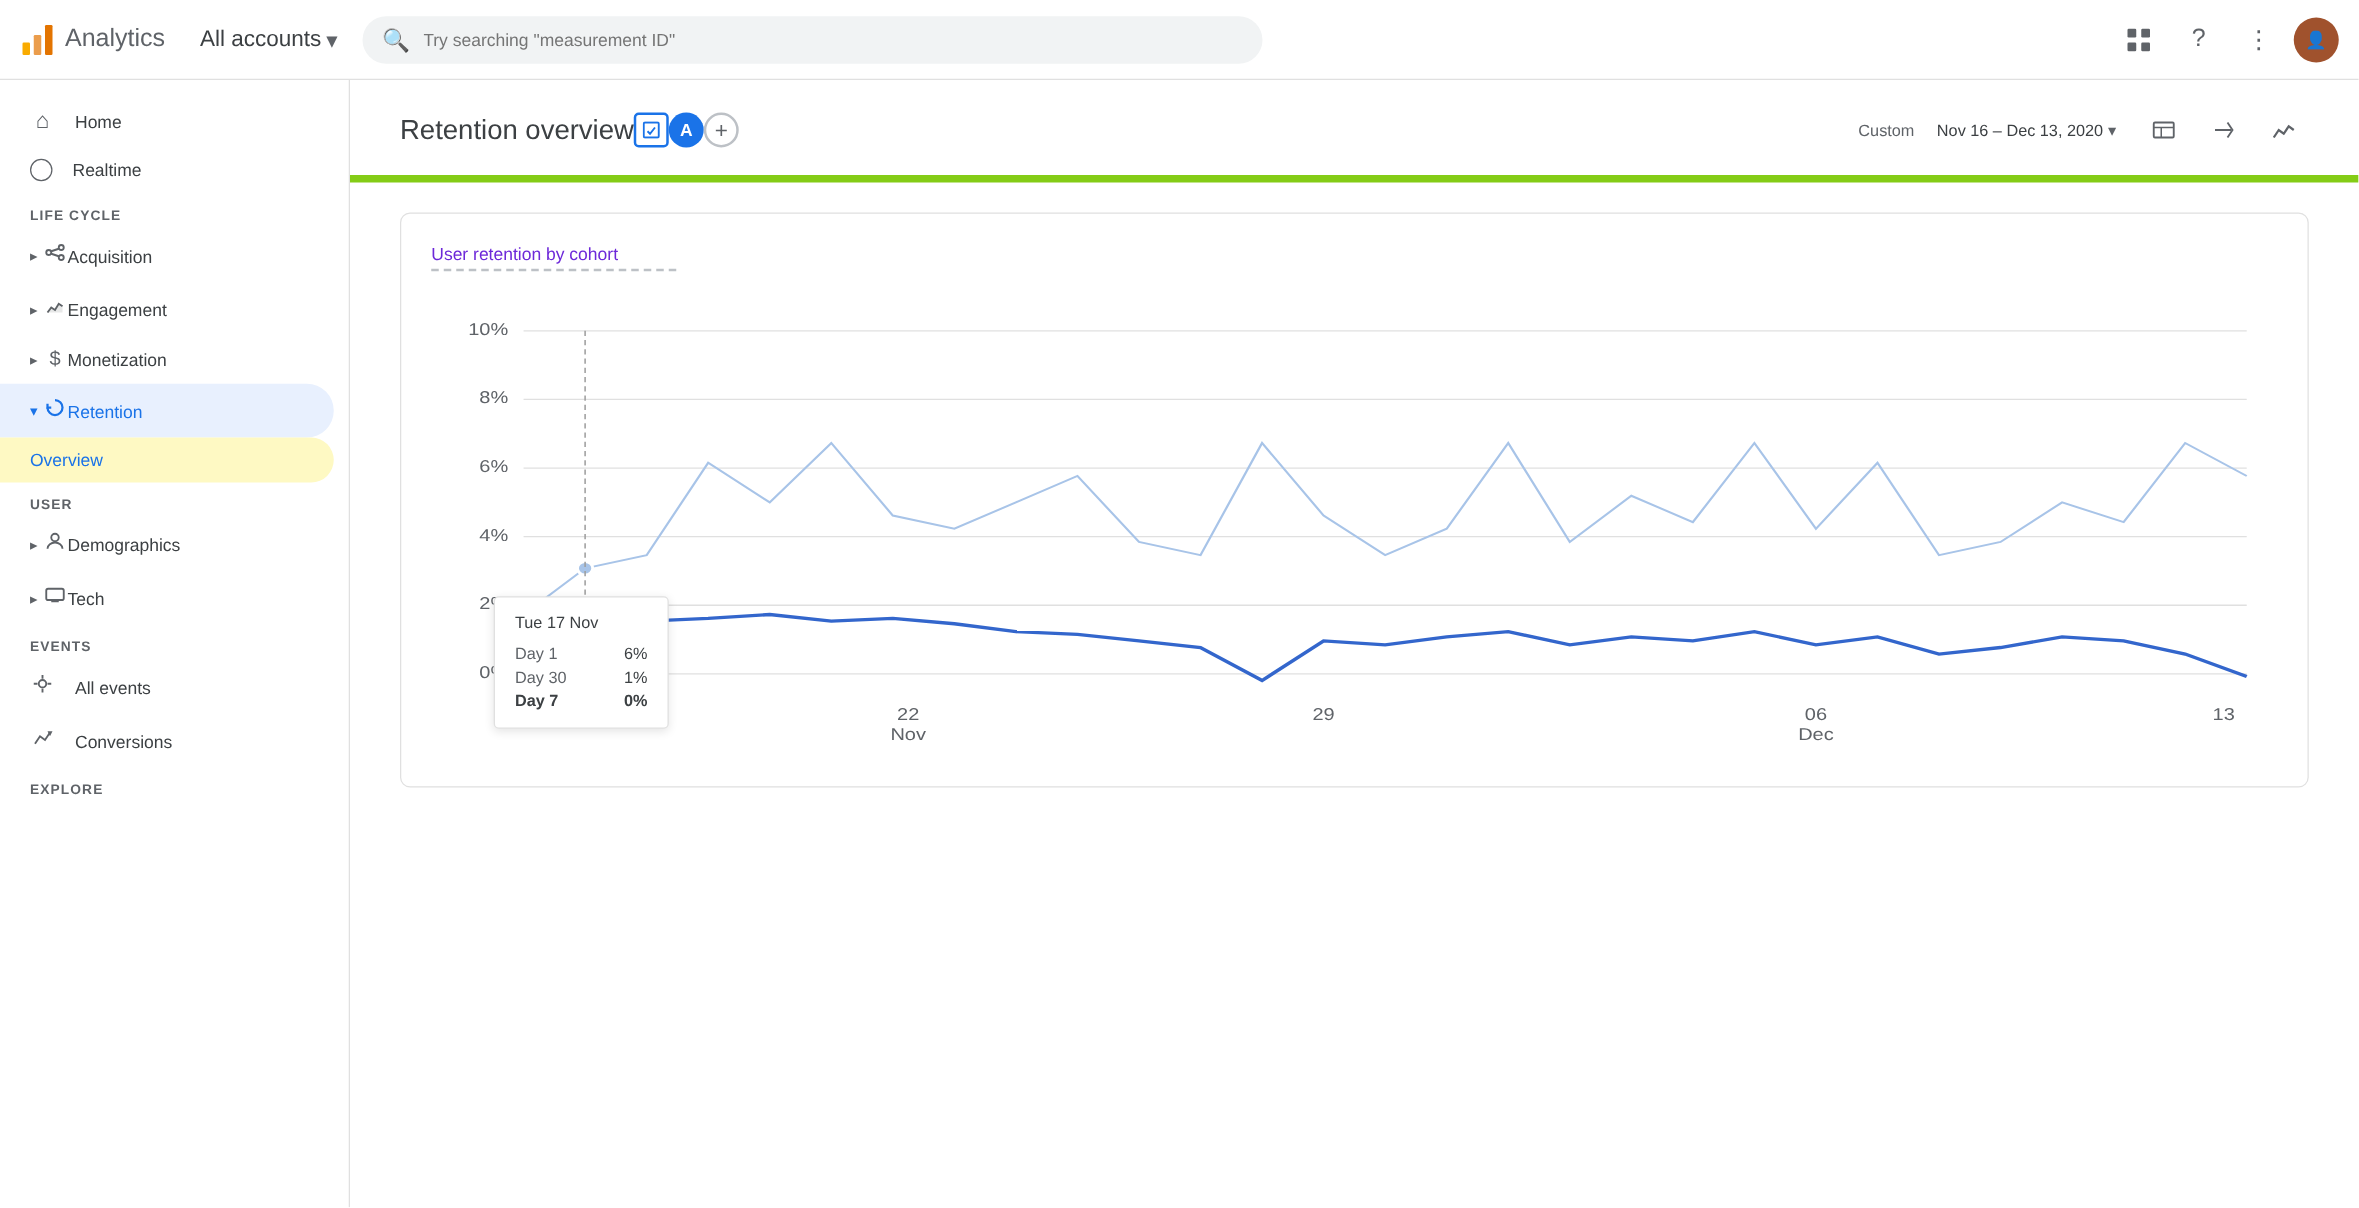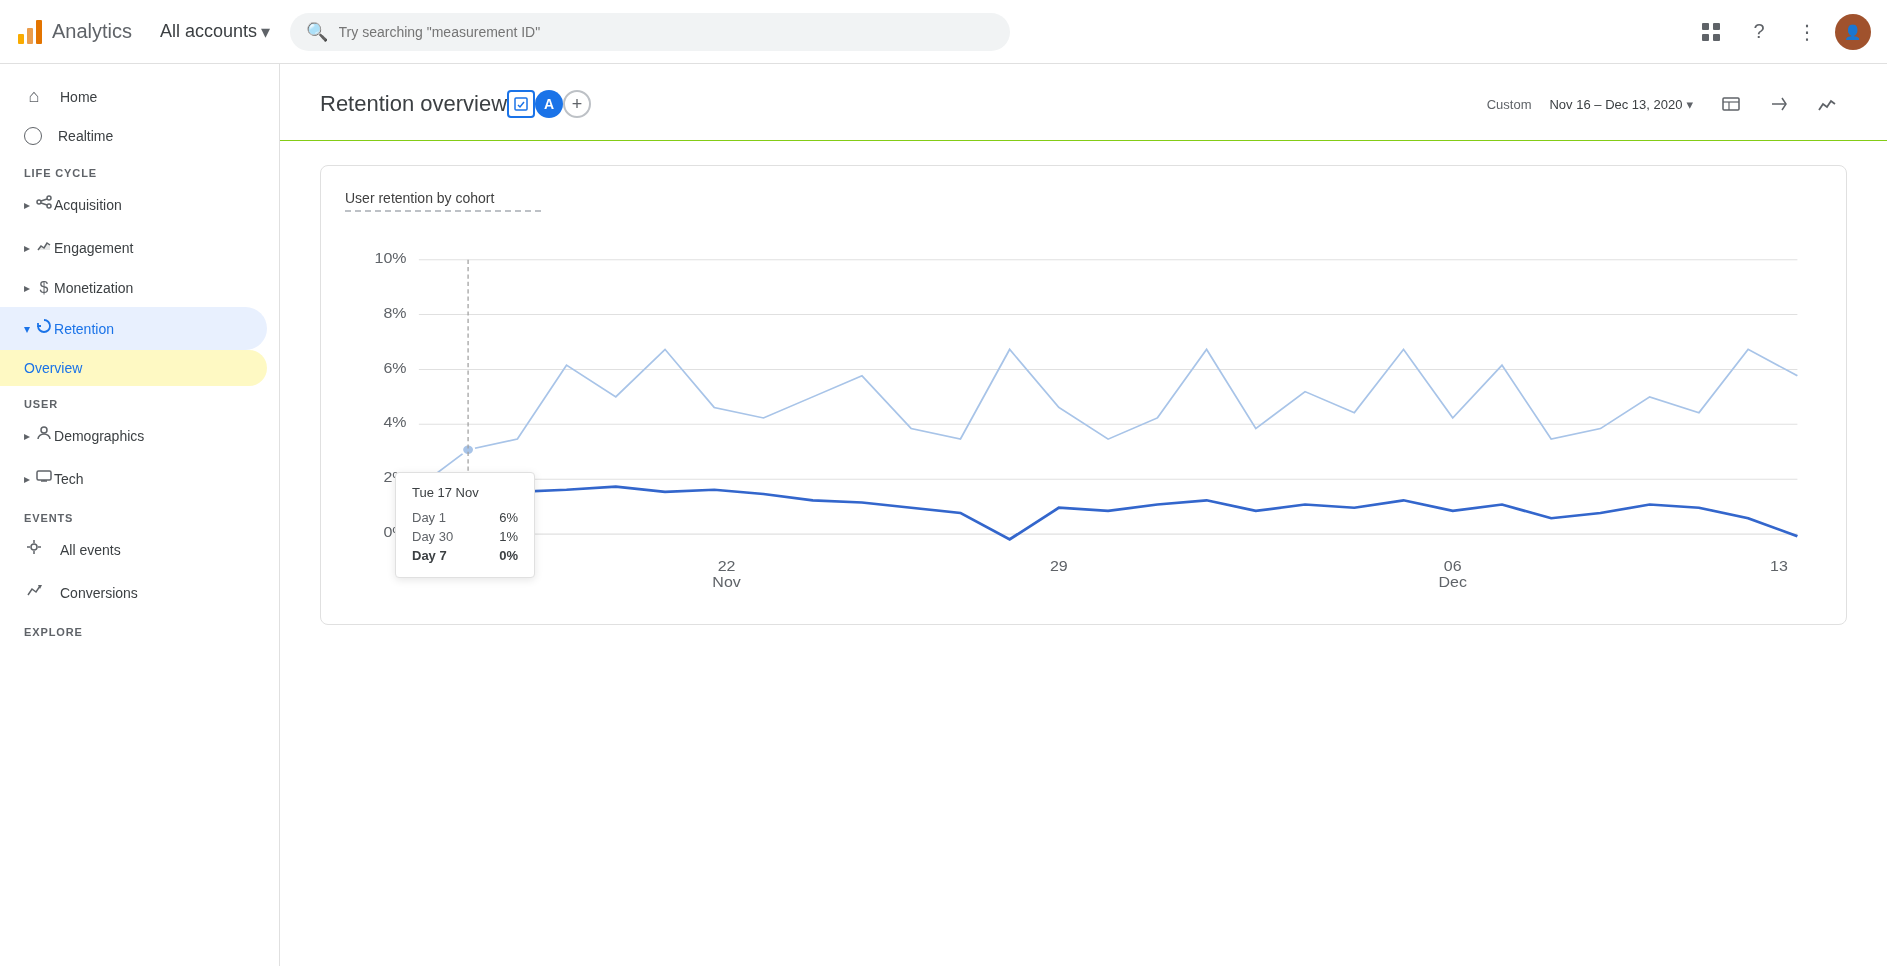--- a/index.html
+++ b/index.html
@@ -77,21 +77,21 @@
       padding-left: 64px;
     }
     .sub-item.active { background: #fef9c3; color: #1a73e8; font-weight: 400; padding-left: 24px; }
 
     
     .content {
       flex: 1; overflow-y: auto; padding: 0;
     }
     .content-header {
       display: flex; align-items: center; padding: 20px 40px 16px;
-      border-bottom: 1px solid #84cc16; gap: 0;
+      border-bottom: 6px solid #84cc16; gap: 0;
     }
     .page-title {
       font-size: 22px; font-weight: 400; color: #3c4043;
     }
     .save-icon-btn {
       width: 28px; height: 28px; display: flex; align-items: center; justify-content: center;
       cursor: pointer; color: #1a73e8; border: 2px solid #1a73e8; border-radius: 4px; font-size: 12px;
     }
     .avatar-badge {
       width: 28px; height: 28px; border-radius: 50%; background: #1a73e8;
@@ -111,21 +111,21 @@
       cursor: pointer; padding: 6px 10px; border-radius: 4px;
     }
     .date-custom { color: #5f6368; font-size: 13px; }
 
     
     .chart-container {
       margin: 24px 40px; background: #fff; border: 1px solid #e0e0e0;
       border-radius: 8px; padding: 24px 24px 16px; position: relative;
     }
     .chart-title {
-      font-size: 14px; color: #404040; margin-bottom: 4px; font-weight: 500;
+      font-size: 14px; color: #6d28d9; margin-bottom: 4px; font-weight: 500;
     }
     .chart-title-underline {
       border-bottom: 2px dashed #bdc1c6; width: 196px; margin-bottom: 16px;
     }
     .chart-area {
       position: relative; height: 380px;
     }
     .chart-svg {
       width: 100%; height: 100%;
     }

